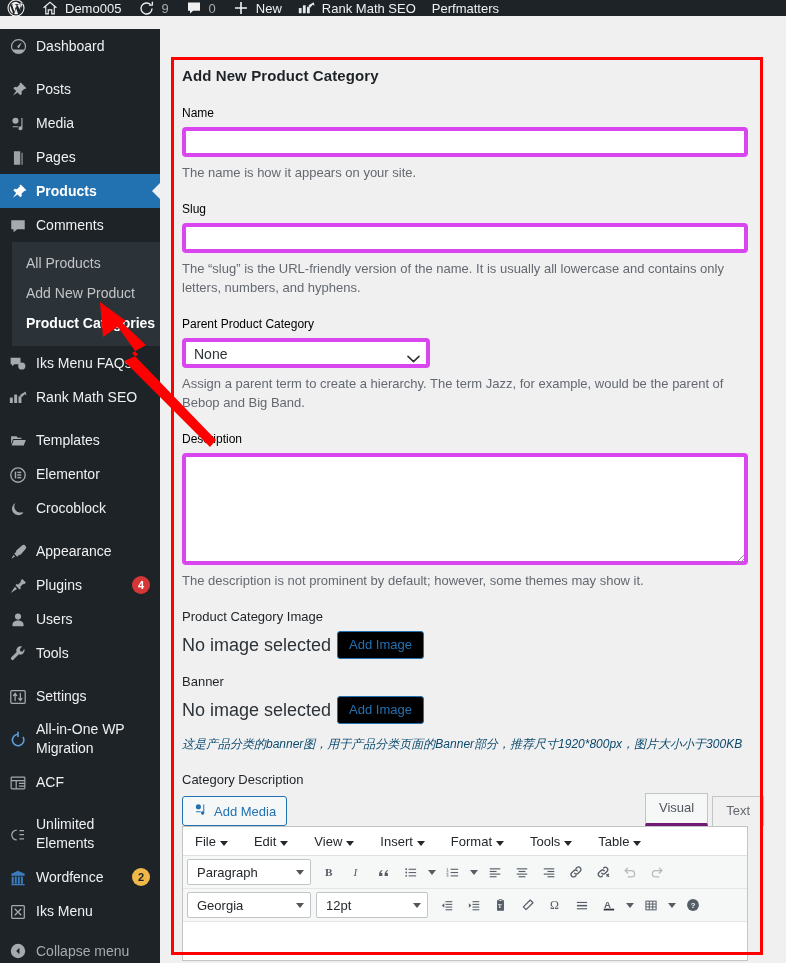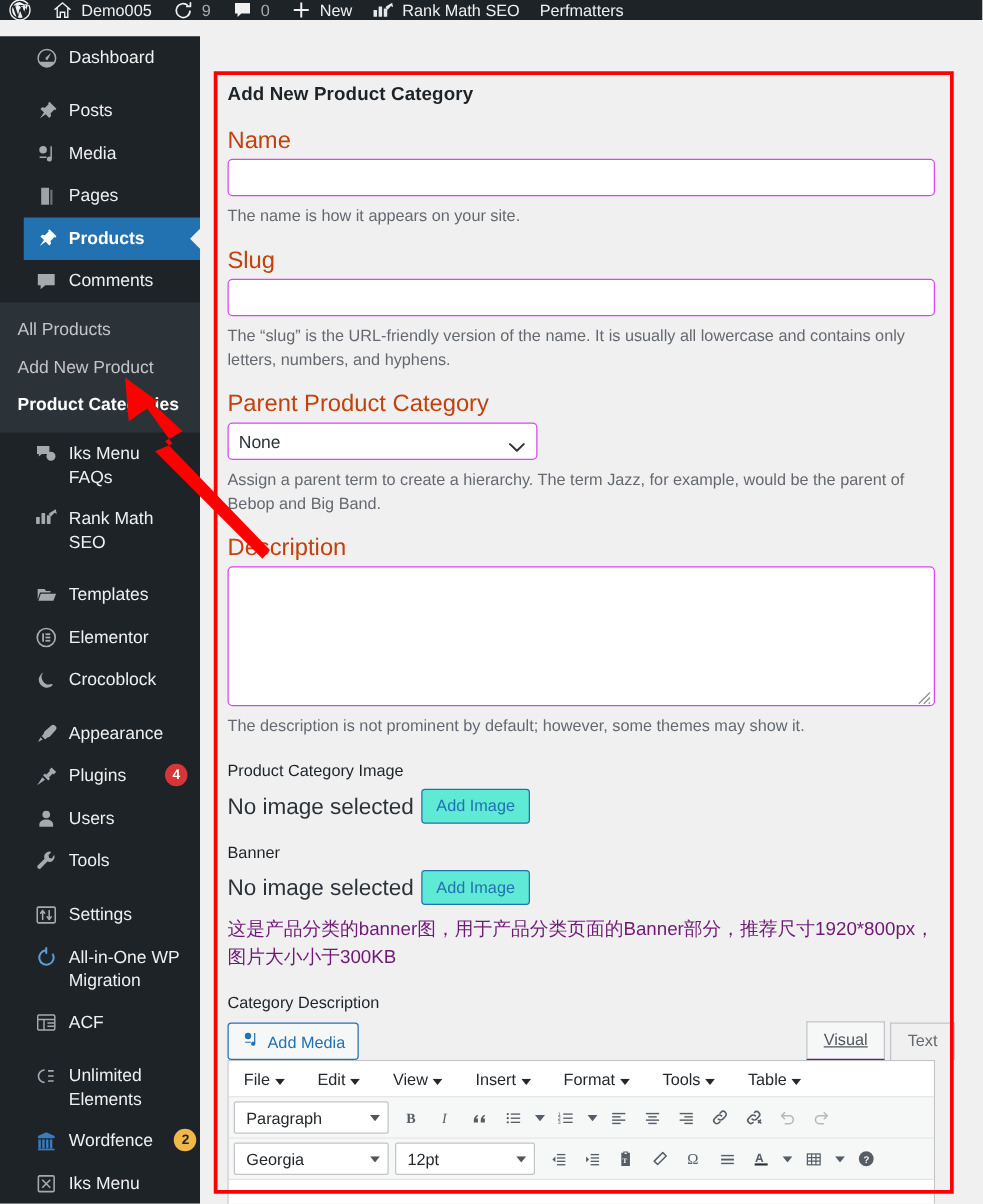--- a/index.html
+++ b/index.html
@@ -33,45 +33,44 @@
 
   
   #sidebar {
     position: absolute; top: 29px; left: 0;
     width: 160px; height: 934px;
     background: #1d2327;
     color: #f0f0f1;
     z-index: 30;
   }
   .menu-item {
-    display: flex; 
+    display: flex; align-items: center;
     min-height: 34px; padding: 7px 0 7px 0;
     color: #f0f0f1; font-size: 14px; line-height: 19px;
     position: relative;
-    margin-left: 19px;
   }
   .menu-item .mi-ico {
     width: 36px; min-width: 36px; display: flex;
     align-items: flex-start; justify-content: center;
     padding-top: 1px;
     color: #a7aaad;
   }
   .menu-item .mi-label { flex: 1; padding-right: 10px; }
   .menu-item.current {
     background: #2271b1; color: #fff; font-weight: 600;
   }
   .menu-item.current .mi-ico { color: #fff; }
   .menu-item.current::after {
     content: ""; position: absolute; right: 0; top: 50%;
     margin-top: -8px;
     border-style: solid; border-width: 8px 8px 8px 0;
     border-color: transparent #f0f0f1 transparent transparent;
   }
   .menu-sep { height: 9px; }
-  .submenu { background: #2c3338; padding: 6px 0 8px 0; }
+  .submenu { background: #2c3338; padding: 6px 0 8px 0; margin-left: 12px; }
   .submenu-item {
     display: block; padding: 6px 0 6px 14px;
     font-size: 14px; color: #c3c4c7; line-height: 18px;
   }
   .submenu-item.current { color: #fff; font-weight: 700; }
   .badge {
     display: inline-flex; align-items: center; justify-content: center;
     min-width: 18px; height: 18px; padding: 0 5px;
     border-radius: 9px; background: #d63638; color: #fff;
     font-size: 11px; font-weight: 600; margin-left: 7px;
@@ -89,27 +88,27 @@
     width: 626px; height: 934px;
     background: #f0f0f1; overflow: hidden;
   }
   .form-wrap { padding: 38px 22px 0 22px; }
   h1.page-title {
     font-size: 15px; font-weight: 700; color: #1d2327;
     margin: 0 0 20px 0; letter-spacing: .1px;
   }
   .field { margin-bottom: 4px; }
   .field-label {
-    display: block; font-size: 19px; color: #c2410c;
+    display: block; font-size: 12px; color: #000000;
     margin-bottom: 5px; line-height: 18px;
   }
   input.txt, select.sel, textarea.ta {
     font-family: "Liberation Sans", sans-serif;
     font-size: 14px; color: #2c3338;
-    border: 1px solid #d946ef; border-radius: 4px;
+    border: 4px solid #d946ef; border-radius: 4px;
     background: #fff; padding: 6px 8px;
     outline: none;
   }
   input.txt { width: 566px; height: 30px; }
   .help {
     font-size: 13px; color: #646970; line-height: 19px;
     margin: 6px 0 18px 0; max-width: 566px;
   }
   .select-wrap { position: relative; width: 248px; }
   select.sel {
@@ -130,27 +129,27 @@
     width: 11px; height: 11px; pointer-events: none; color: #7d7d7d;
   }
   .sub-label {
     font-size: 13px; color: #1d2327; margin: 14px 0 6px 0; line-height: 17px;
   }
   .img-row { display: flex; align-items: center; gap: 6px; }
   .img-none { font-size: 18px; color: #2c3338; }
   .btn-secondary {
     font-family: "Liberation Sans", sans-serif;
     font-size: 13px; color: #2271b1;
-    background: #5eead4; border: 1px solid #2271b1;
+    background: #000000; border: 1px solid #2271b1;
     border-radius: 3px; padding: 4px 11px; height: 28px;
     cursor: pointer; line-height: 18px; text-align: center;
   }
   .cn-help {
-    font-size: 15px; color: #701a75; line-height: 22px;
-    margin: 9px 0 2px 0; max-width: 566px;
+    font-size: 12px; color: #0c4a6e; line-height: 22px;
+    margin: 9px 0 2px 0; max-width: 566px; font-style: italic;
   }
 
   
   .editor-block { margin-top: 16px; }
   .editor-toolbar-top {
     display: flex; align-items: flex-end; justify-content: space-between;
     position: relative; height: 32px;
   }
   .btn-addmedia {
     display: inline-flex; align-items: center; gap: 6px;
@@ -159,21 +158,21 @@
     border-radius: 3px; padding: 4px 10px; height: 30px;
     cursor: pointer;
   }
   .tabs { display: flex; align-items: flex-end; gap: 0; }
   .etab {
     font-size: 13px; color: #646970;
     border: 1px solid #c3c4c7; border-bottom: none;
     background: #f0f0f1; padding: 5px 13px 6px 13px;
     line-height: 18px; cursor: pointer; margin-left: 4px;
   }
-  .etab.active { background: #f6f7f7; color: #50575e; border-bottom: 1px solid #701a75; text-decoration: underline; }
+  .etab.active { background: #f6f7f7; color: #50575e; border-bottom: 3px solid #701a75; }
   .mce-container {
     border: 1px solid #c3c4c7; background: #f6f7f7;
     width: 566px;
   }
   .mce-menubar {
     display: flex; align-items: center; gap: 10px;
     height: 29px; border-bottom: 1px solid #e0e0e0; background: #fff;
     padding: 0 4px;
   }
   .mce-menu-btn {

